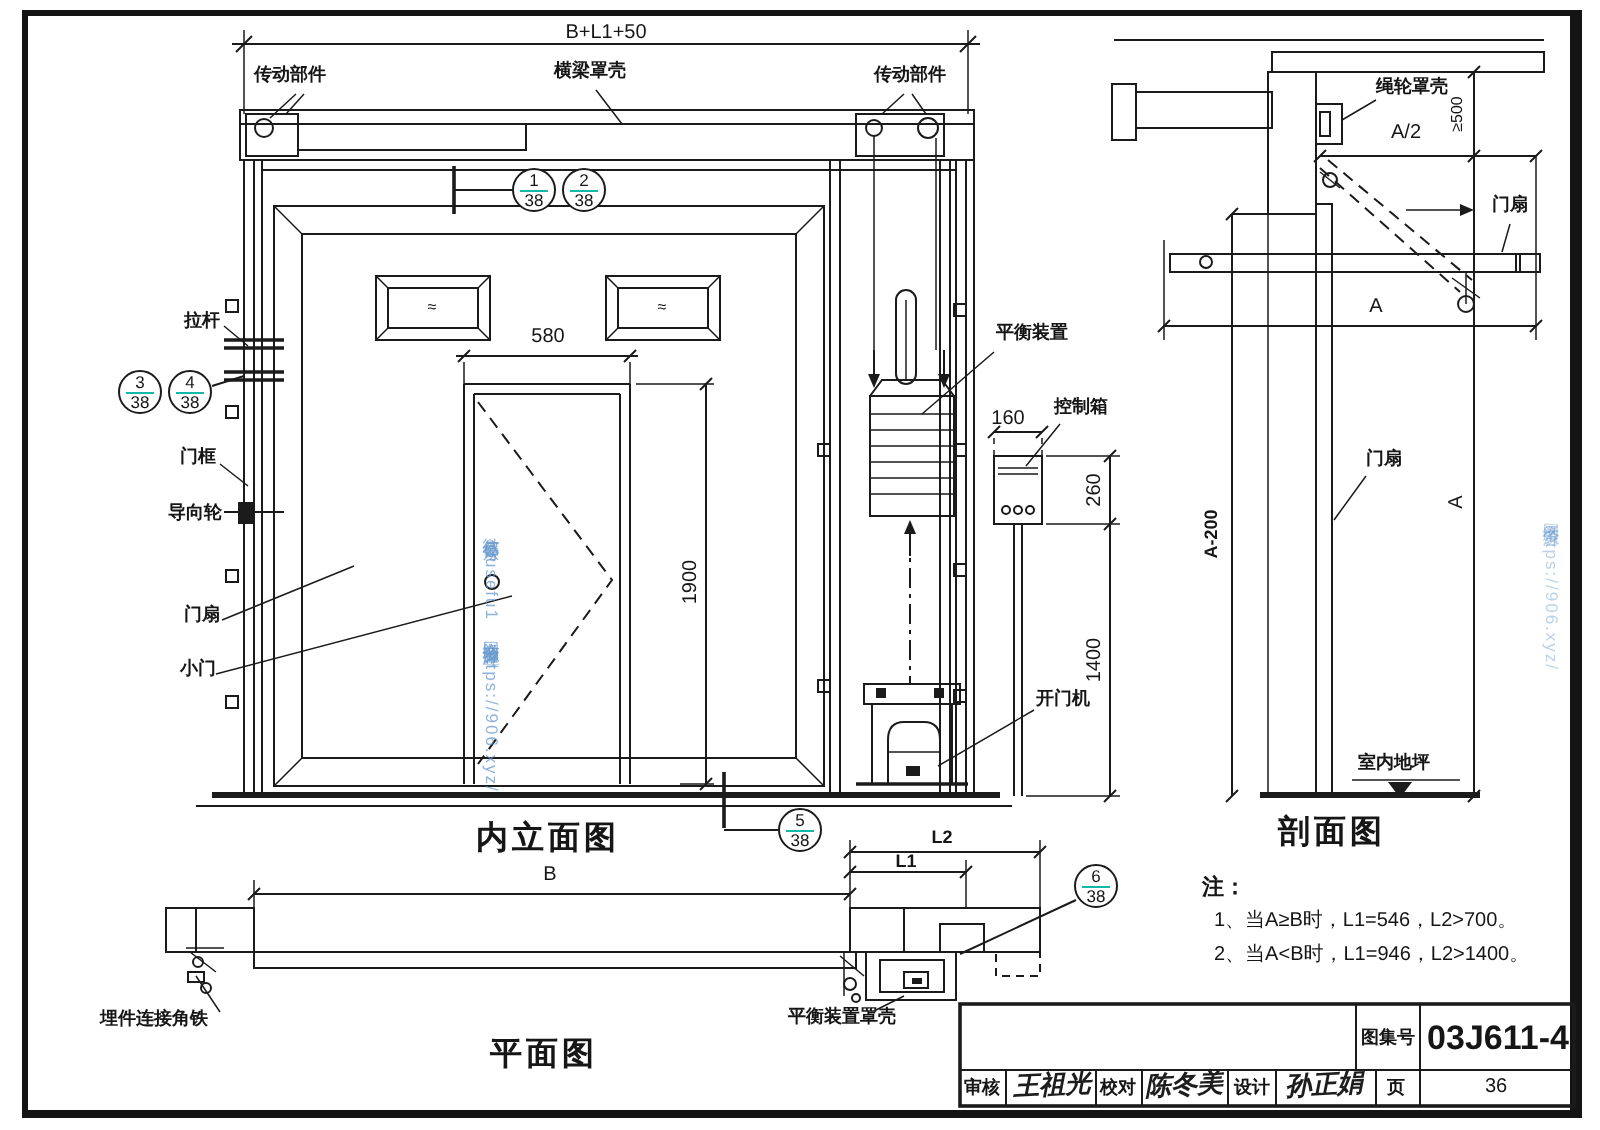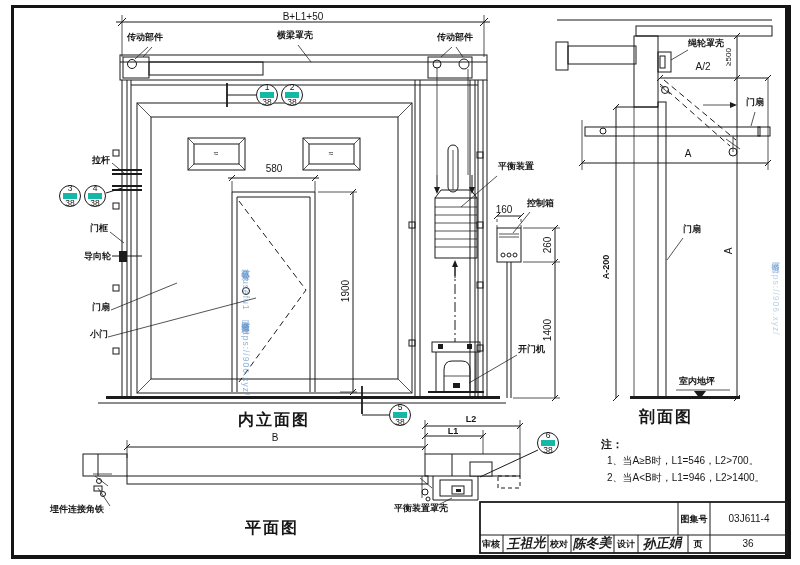--- a/index.html
+++ b/index.html
@@ -18,30 +18,30 @@
   svg.art .dashdot{stroke-dasharray:10 3 2 3;}
   svg.art .fill{fill:#1b1b1b;stroke:none;}
   svg.art .wfill{fill:#ffffff;}
   .t{position:absolute;white-space:nowrap;line-height:1;color:#161616;}
   .c{transform:translate(-50%,-50%);}
   .rot{transform:translate(-50%,-50%) rotate(-90deg);}
   .s8{font-size:8px;}
   .s9{font-size:9px;font-weight:600;}
   .s10{font-size:10px;}
   .s11{font-size:11px;font-weight:600;}
-  .s13{font-size:10px;font-weight:normal;}
+  .s13{font-size:17px;font-weight:bold;}
   .s16{font-size:16px;font-weight:bold;letter-spacing:2px;}
   .s15{font-size:15px;font-weight:bold;letter-spacing:1px;}
   .dim{font-size:10px;}
   .callout{position:absolute;width:22px;height:22px;border:1.3px solid #1b1b1b;border-radius:50%;
            display:flex;flex-direction:column;align-items:center;justify-content:center;
            background:#fff;box-sizing:border-box;}
   .callout .num{font-size:8.5px;line-height:9px;display:block;width:14px;text-align:center;}
   .callout .den{font-size:8.5px;line-height:9px;display:block;width:14px;text-align:center;
-                border-top:6px solid #14b8a6;}
+                border-top:1px solid #14b8a6;}
   .sig{font-family:"DejaVu Serif","Liberation Serif",serif;font-style:italic;font-weight:bold;
        font-size:13px;color:#1d1d1d;}
   .sigr{transform:translate(-50%,-50%) rotate(-3deg);}
   .wm{position:absolute;writing-mode:vertical-rl;font-size:8.5px;letter-spacing:1px;
       color:rgba(104,152,206,0.75);}
   .wm2{color:rgba(104,152,206,0.45);}
 </style>
 </head>
 <body>
 

